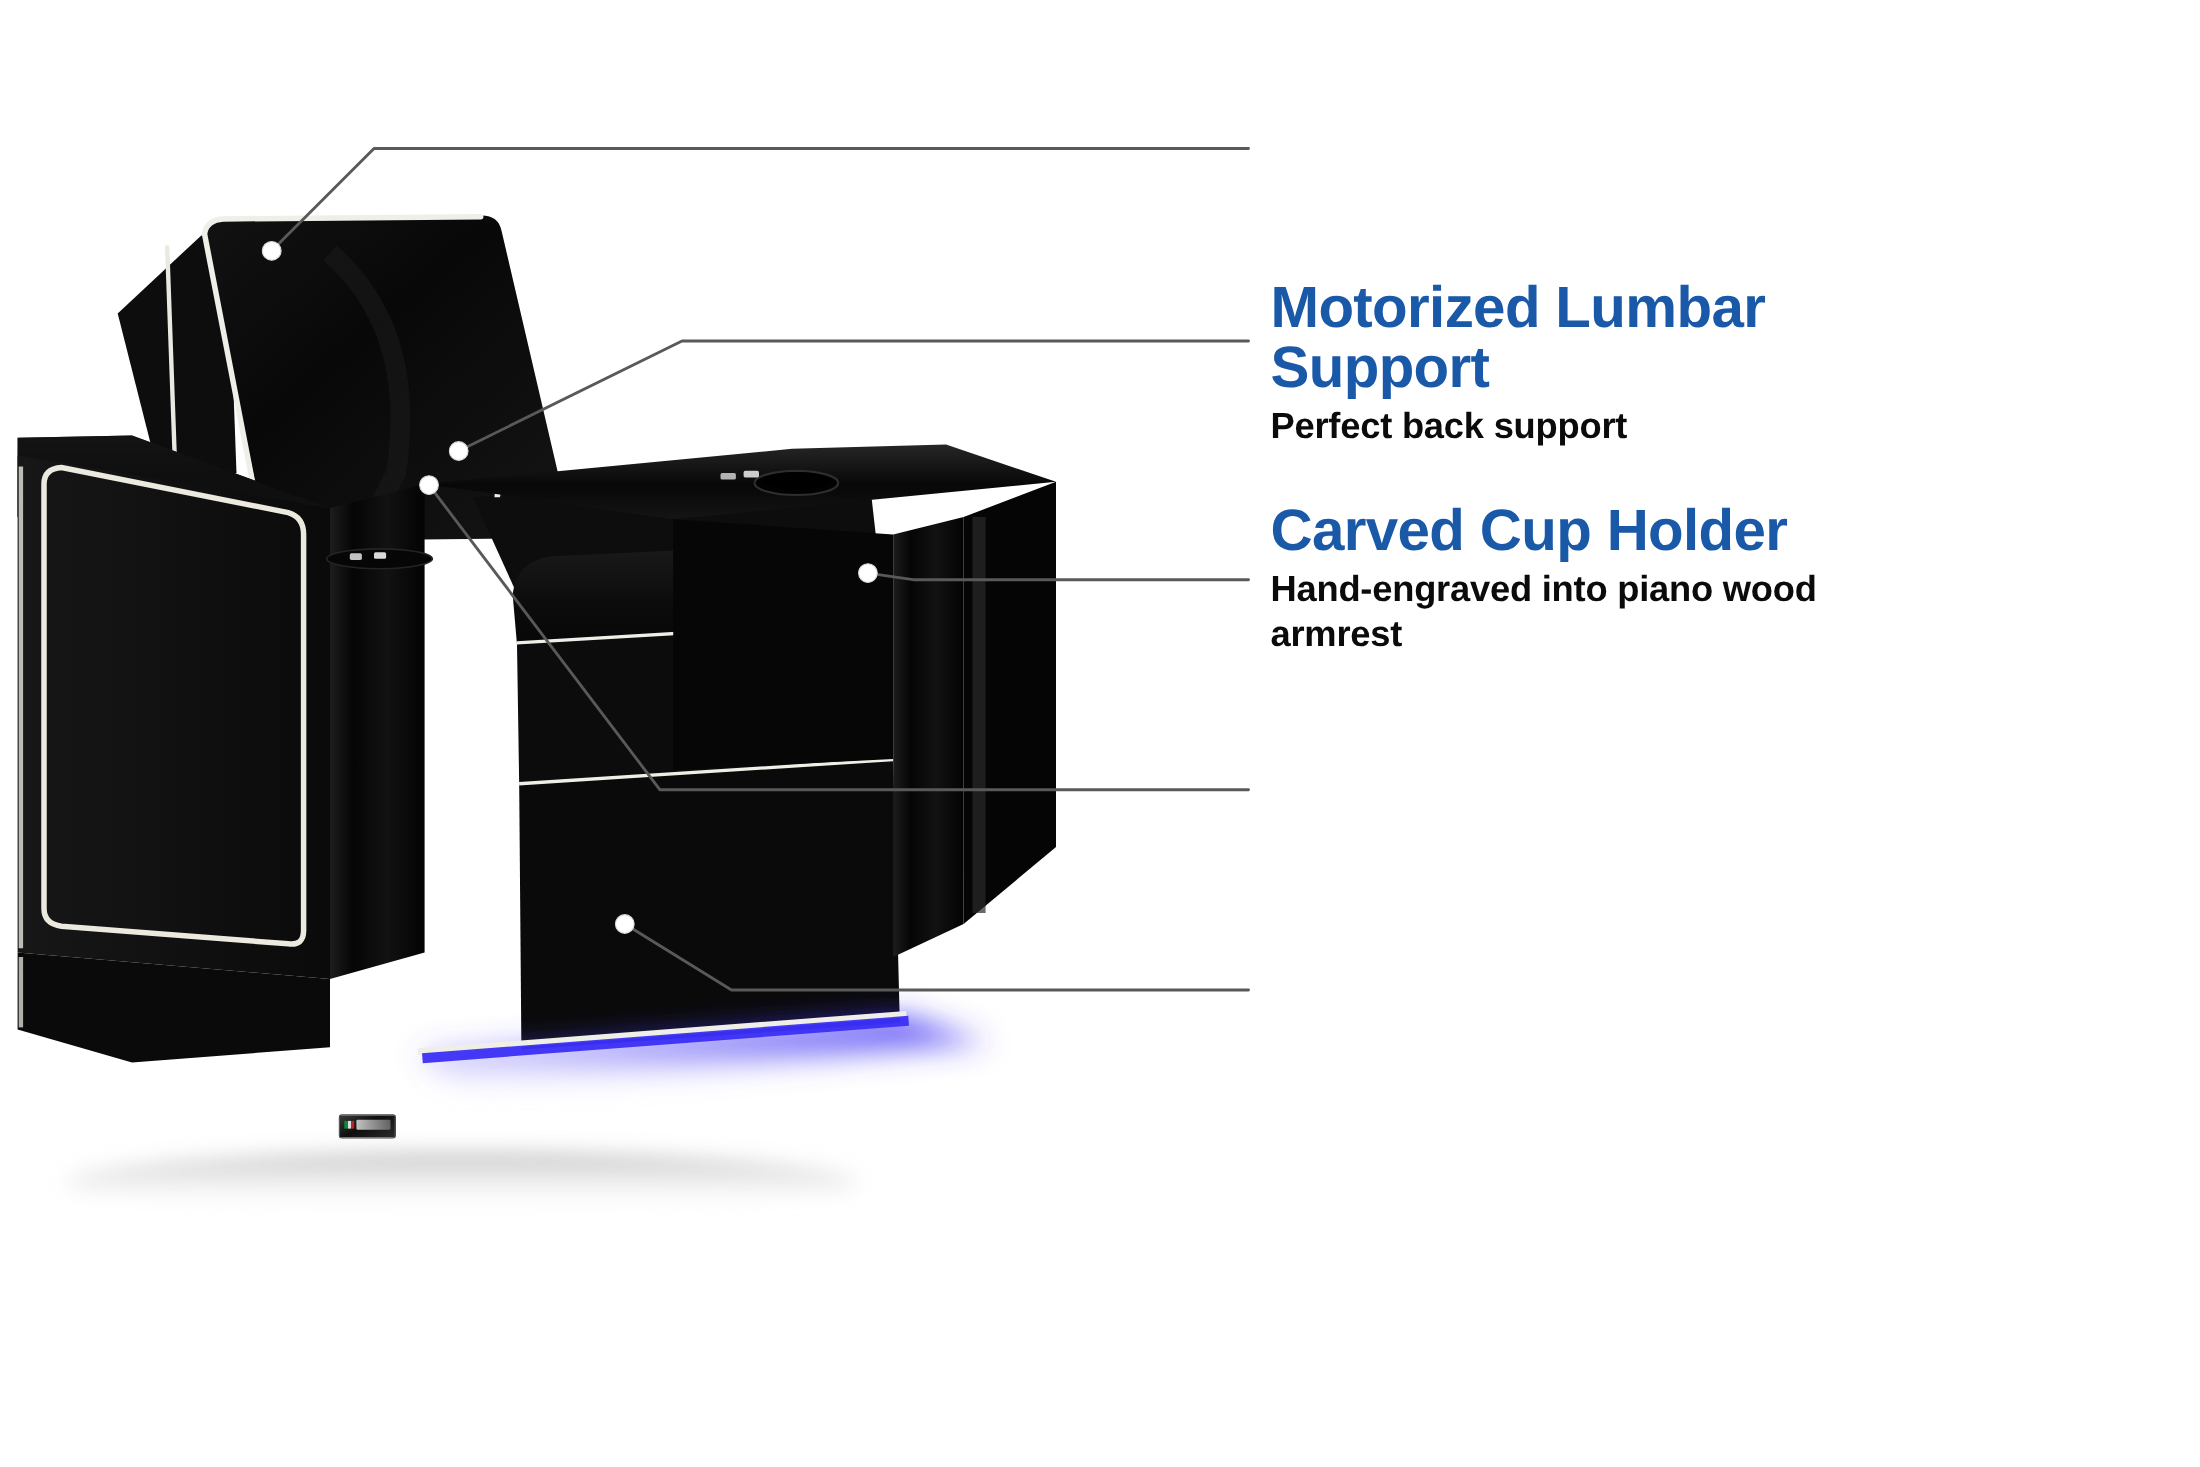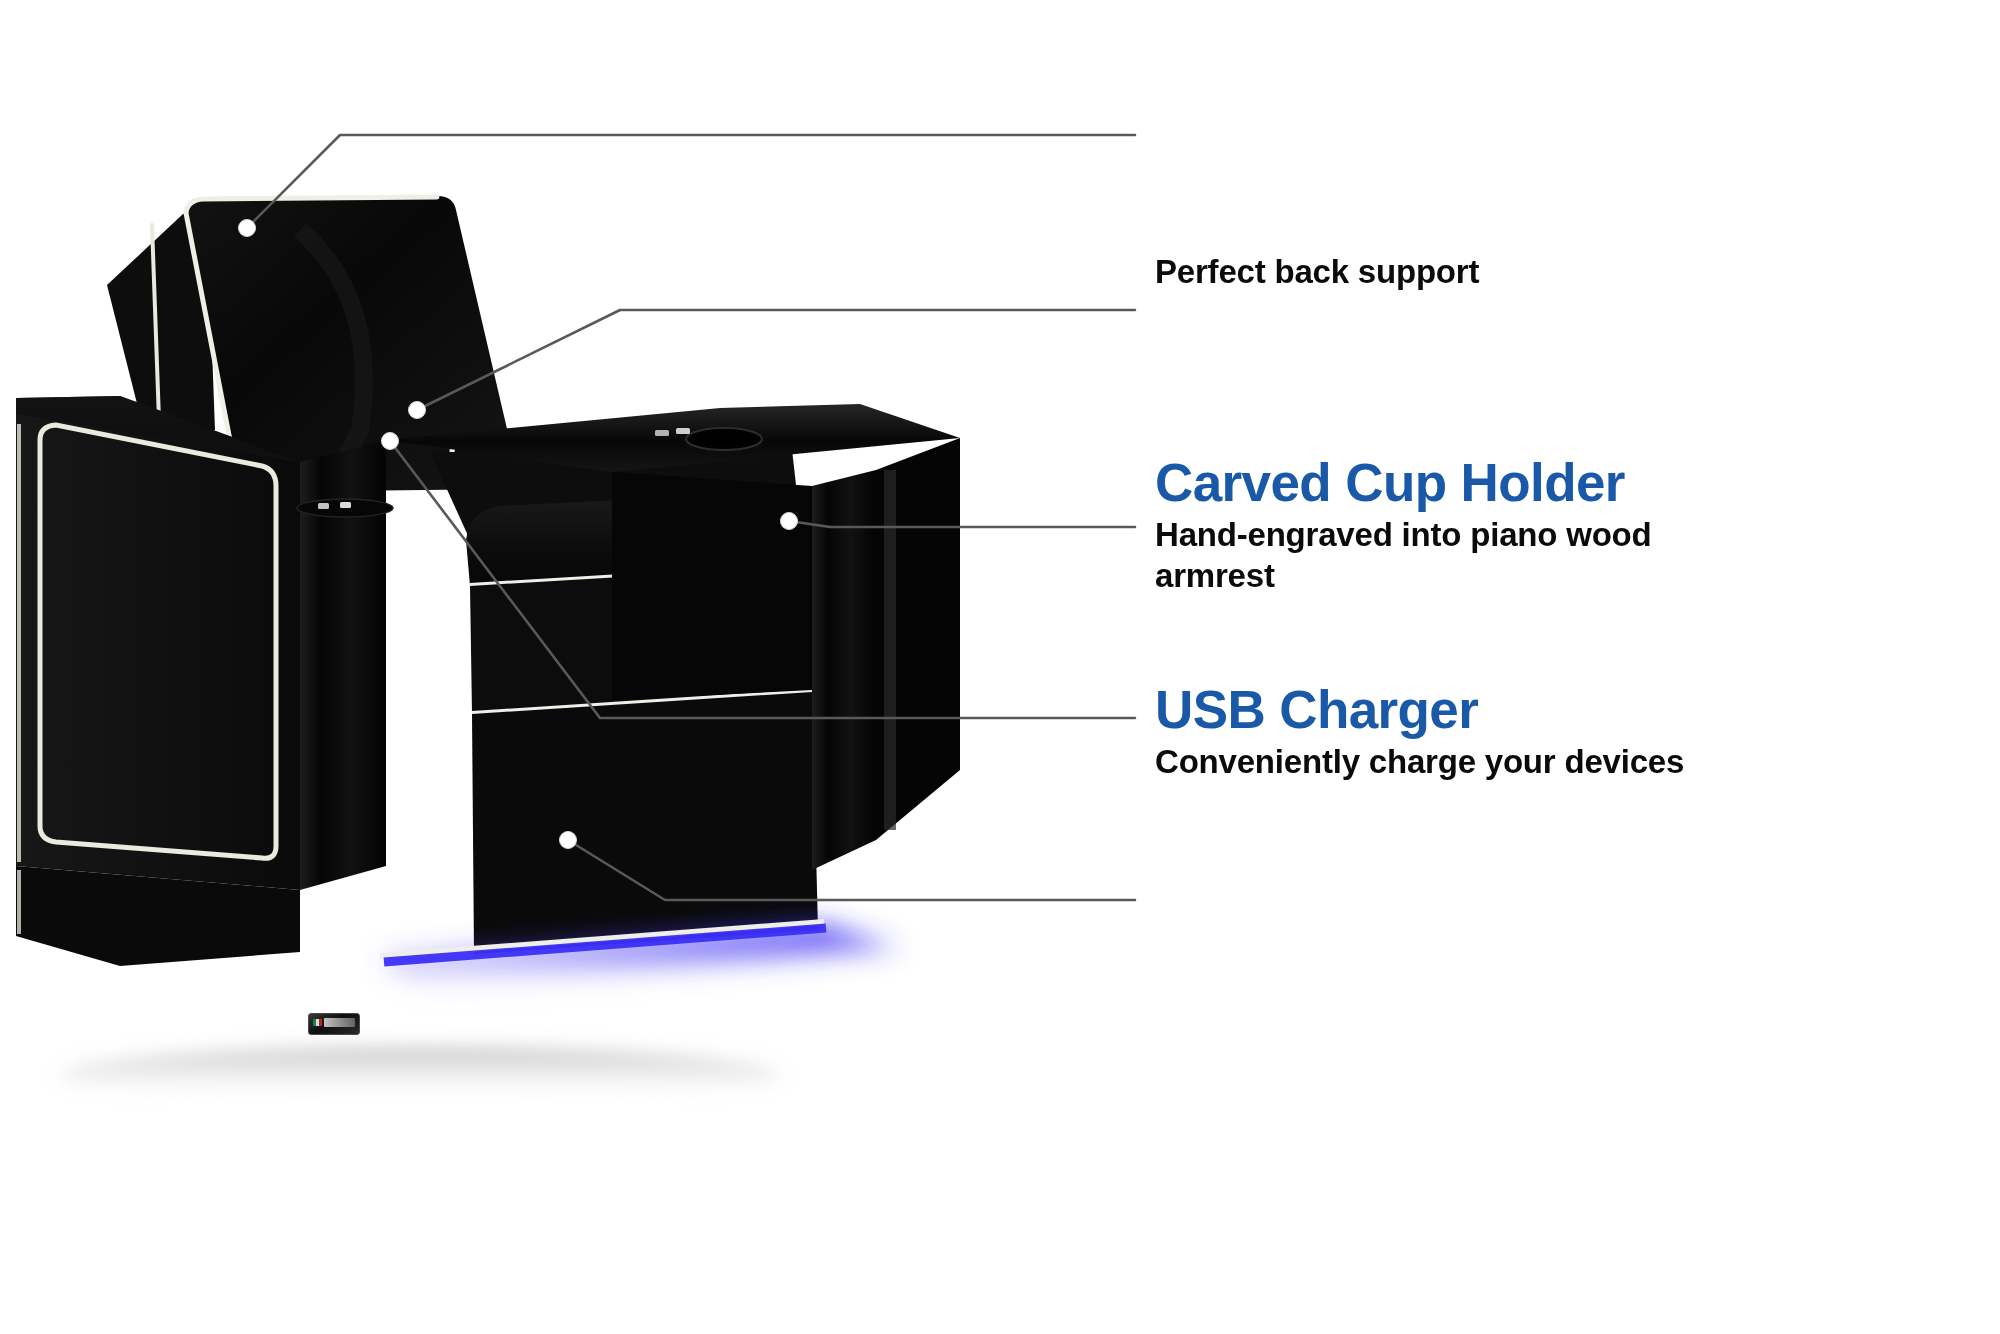--- a/index.html
+++ b/index.html
@@ -257,28 +257,26 @@
       <circle cx="247" cy="228" r="8.5"></circle>
       <circle cx="417" cy="410" r="8.5"></circle>
       <circle cx="789" cy="521" r="8.5"></circle>
       <circle cx="390" cy="441" r="8.5"></circle>
       <circle cx="568" cy="840" r="8.5"></circle>
     </g>
   </svg>
 
 
   <div class="callout" id="callout-1">
+    <h2 class="callout-title">Motorized Lumbar
+Support</h2>
     <p class="callout-sub">Perfect back support</p>
   </div>
 
   <div class="callout" id="callout-2">
     <h2 class="callout-title">Carved Cup Holder</h2>
     <p class="callout-sub">Hand-engraved into piano wood
 armrest</p>
   </div>
 
-  <div class="callout" id="callout-3">
-    <h2 class="callout-title">USB Charger</h2>
-    <p class="callout-sub">Conveniently charge your devices</p>
-  </div>
 
 
 </div>
 
 </body></html>

